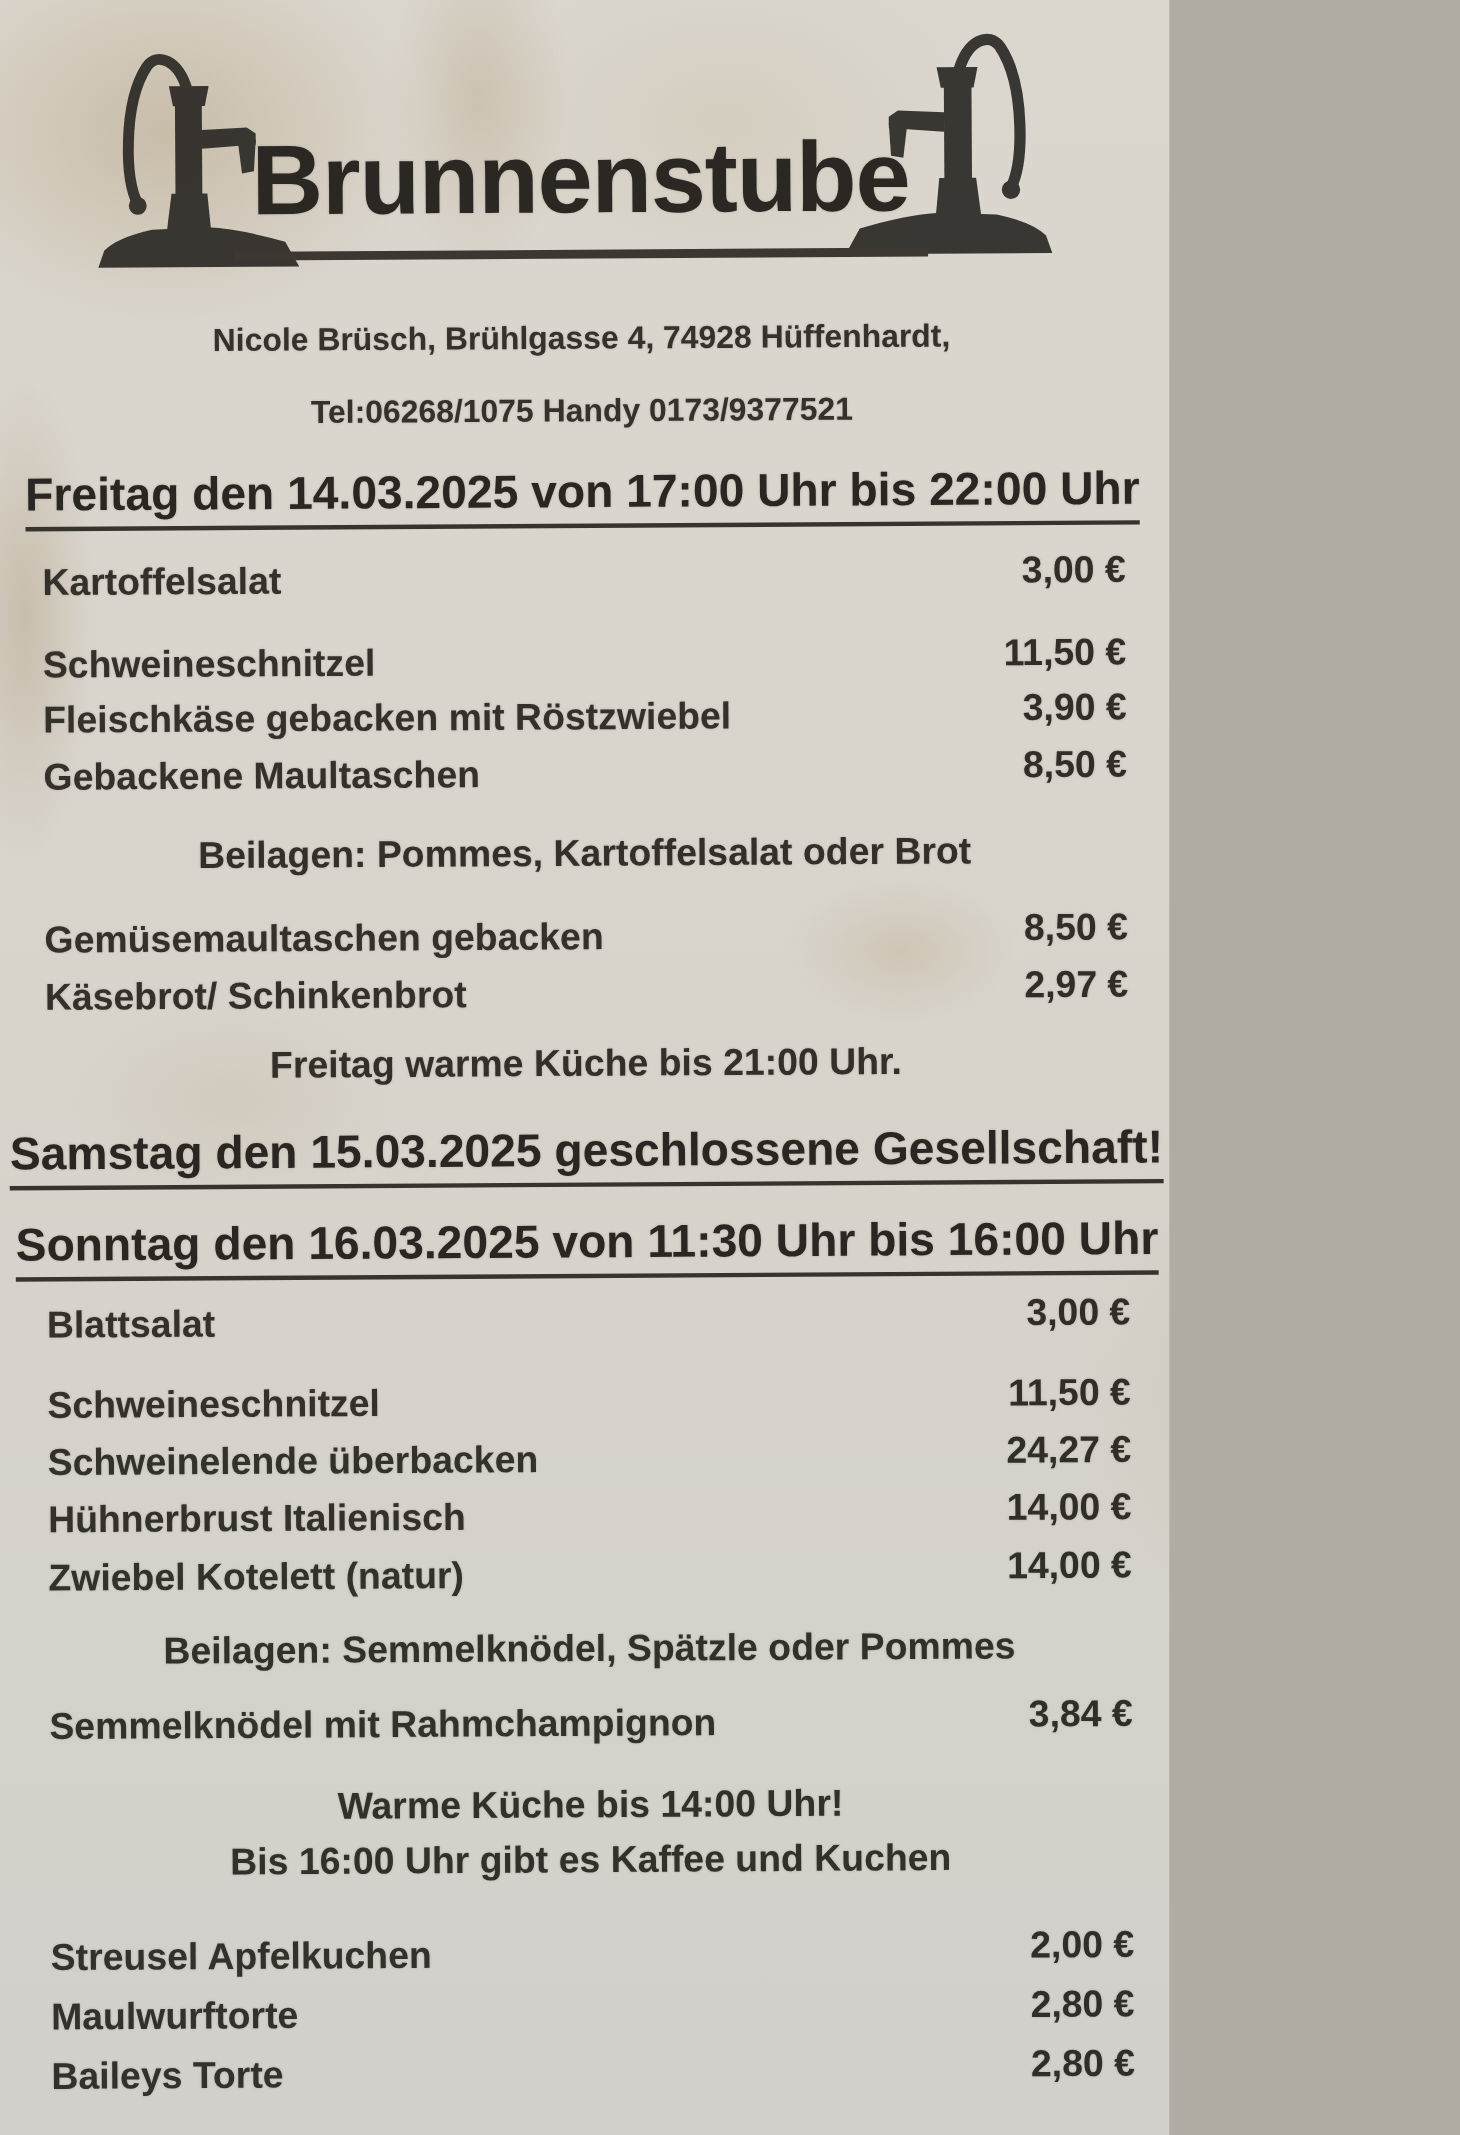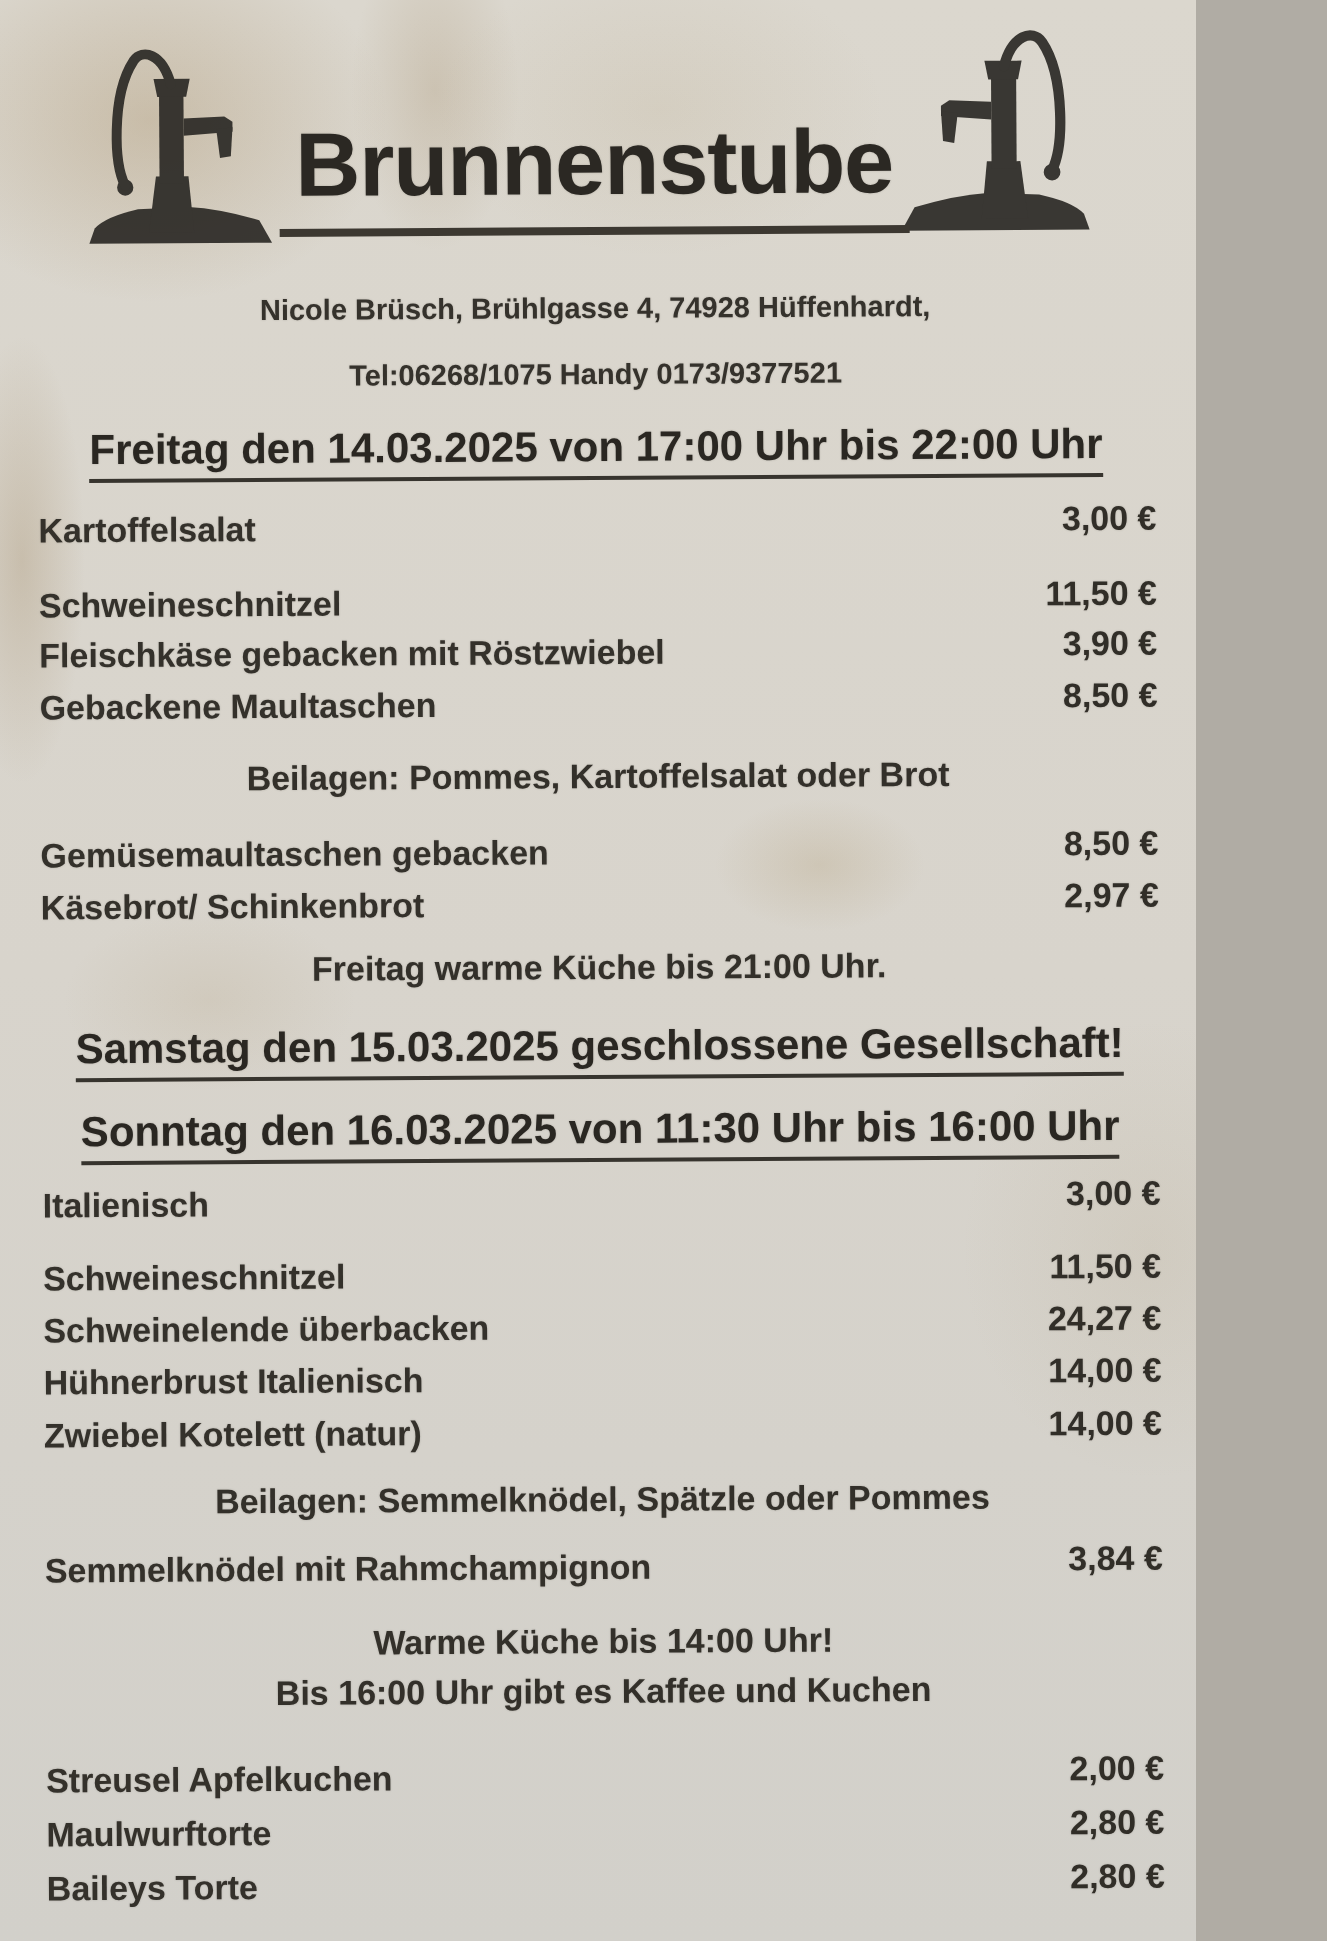--- a/index.html
+++ b/index.html
@@ -2,21 +2,21 @@
 <html><head>
 <meta charset="utf-8">
 <style>
   html, body {
     margin: 0;
     padding: 0;
     background: #b0aca4;
   }
   .sheet {
     position: relative;
-    width: 1196px;
+    width: 1063px;
     height: 1941px;
     overflow: hidden;
     font-family: "Liberation Sans", sans-serif;
     color: #34312b;
     background:
       radial-gradient(ellipse 340px 260px at 150px 120px, rgba(158,128,82,0.30), rgba(158,128,82,0) 70%),
       radial-gradient(ellipse 120px 230px at 435px 90px,  rgba(150,122,80,0.22), rgba(150,122,80,0) 70%),
       radial-gradient(ellipse 90px 320px at 22px 560px,   rgba(150,122,80,0.26), rgba(150,122,80,0) 70%),
       radial-gradient(ellipse 150px 95px at 820px 865px,  rgba(165,140,92,0.20), rgba(165,140,92,0) 70%),
       radial-gradient(ellipse 210px 130px at 210px 1000px,rgba(160,135,90,0.13), rgba(160,135,90,0) 70%),
@@ -169,21 +169,21 @@
 
     <div class="heading" style="top:1022px">
       <span>Samstag den 15.03.2025 geschlossene Gesellschaft!</span>
     </div>
 
     <div class="heading" style="top:1105px">
       <span>Sonntag den 16.03.2025 von 11:30 Uhr bis 16:00 Uhr</span>
     </div>
 
     <div class="row" style="top:1183px">
-      <span class="dish">Italienisch</span>
+      <span class="dish">Blattsalat</span>
       <span class="price">3,00 €</span>
     </div>
     <div class="row" style="top:1256px">
       <span class="dish">Schweineschnitzel</span>
       <span class="price">11,50 €</span>
     </div>
     <div class="row" style="top:1308px">
       <span class="dish">Schweinelende überbacken</span>
       <span class="price">24,27 €</span>
     </div>

